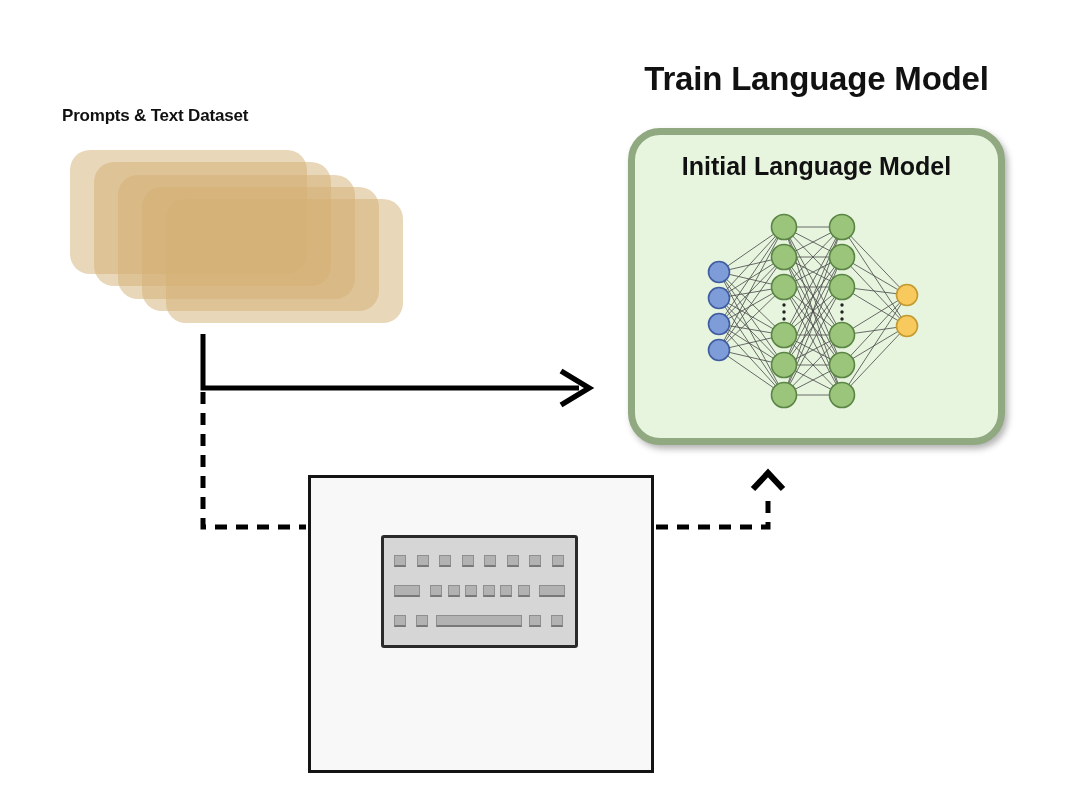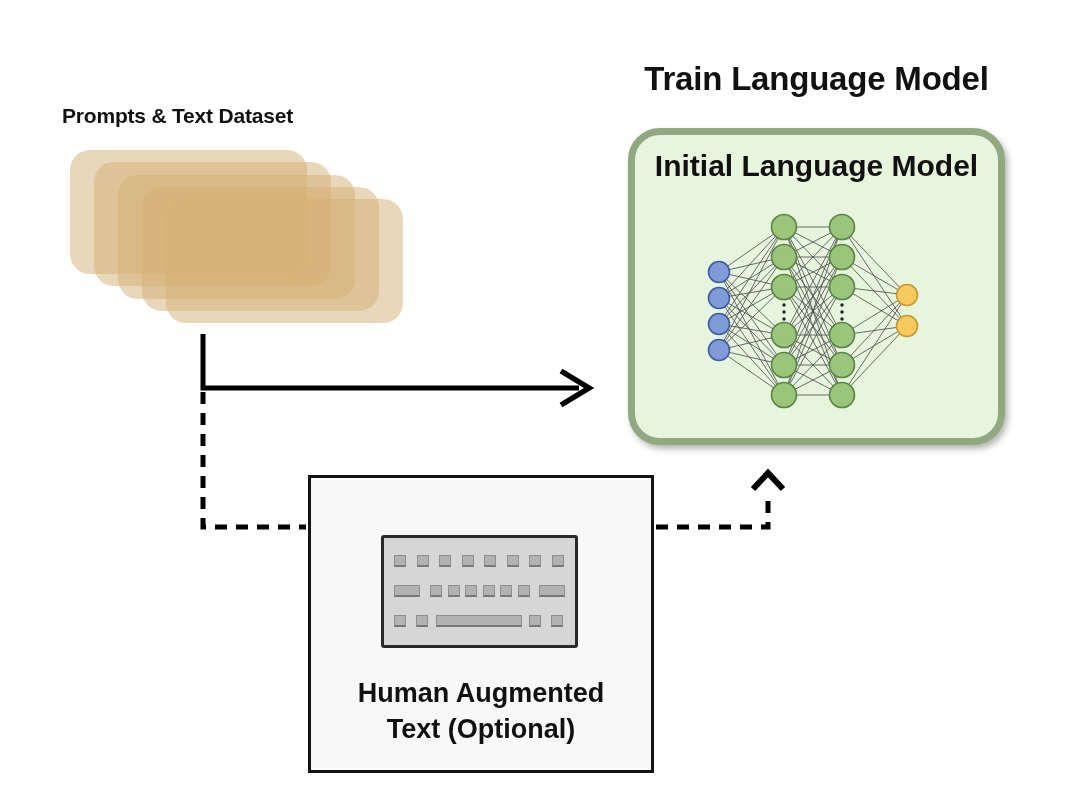--- a/index.html
+++ b/index.html
@@ -1,37 +1,37 @@
 <!DOCTYPE html>
 <html style="--text: #111111; --arrow: #000000; --card-fill: #d3af73; --model-box-fill: #e7f5df; --model-box-border: #90a981; --human-box-fill: #f8f8f8; --human-box-border: #141414; --keyboard-fill: #d6d6d6; --keyboard-border: #2a2a2a; --key-fill: #b2b2b2; --node-input-fill: #7e9cd8; --node-input-border: #3f5da0; --node-hidden-fill: #9cc57c; --node-hidden-border: #5a8544; --node-output-fill: #f8ca5d; --node-output-border: #c39b31; --edge: #4a4a4a; --ellipsis-dot: #222222;"><head>
 <meta charset="utf-8">
 <style>
   html,body{margin:0;padding:0;background:#fff;}
   .stage{
     position:relative;width:1080px;height:807px;background:#fff;overflow:hidden;
     font-family:"Liberation Sans", sans-serif;color:var(--text,#111);
   }
   .title{position:absolute;font-weight:700;letter-spacing:-0.2px;color:var(--text);}
-  .prompts-title{left:62px;top:100px;font-size:21px;line-height:32px;}
+  .prompts-title{left:62px;top:100px;font-size:17px;line-height:32px;}
   .train-title{left:628px;top:64px;width:377px;text-align:center;font-size:33px;line-height:30px;}
 
   .card-stack{position:absolute;left:0;top:0;}
   .card{
     position:absolute;width:237px;height:124px;border-radius:20px;
   }
 
   .model-box{
     position:absolute;left:628px;top:128px;width:377px;height:317px;
     box-sizing:border-box;border:7px solid var(--model-box-border);
     background:var(--model-box-fill);border-radius:32px;
     box-shadow:3px 4px 6px rgba(90,90,90,0.45);
   }
   .model-box-title{
     position:absolute;top:15px;left:0;right:0;text-align:center;
-    font-size:30px;line-height:32px;font-weight:700;color:var(--text);
+    font-size:25px;line-height:32px;font-weight:700;color:var(--text);
   }
 
   .human-box{
     position:absolute;left:308px;top:475px;width:346px;height:298px;
     box-sizing:border-box;border:3px solid var(--human-box-border);
     background:var(--human-box-fill);
   }
   .human-label{
     position:absolute;top:197px;left:20px;right:20px;text-align:center;
     font-size:27px;line-height:36px;font-weight:700;color:var(--text);
@@ -90,21 +90,20 @@
         <div class="key" style="left: 98.5px; top: 47px; width: 12px;"></div>
         <div class="key" style="left: 116px; top: 47px; width: 12px;"></div>
         <div class="key" style="left: 133.5px; top: 47px; width: 12px;"></div>
         <div class="key" style="left: 155px; top: 47px; width: 26px;"></div>
         <div class="key" style="left: 10px; top: 77px; width: 12px;"></div>
         <div class="key" style="left: 32px; top: 77px; width: 12px;"></div>
         <div class="key" style="left: 52px; top: 77px; width: 86px;"></div>
         <div class="key" style="left: 145px; top: 77px; width: 12px;"></div>
         <div class="key" style="left: 167px; top: 77px; width: 12px;"></div>
       </div>
-    <div class="human-label">Human Augmented Text (Optional)</div>
   </div>
 
   <svg class="overlay" width="1080" height="807" viewBox="0 0 1080 807">
     <g>
       <path class="arrow" d="M 203 334 L 203 388 L 579 388"></path>
       <path class="chevron" d="M 561 371 L 589 388 L 561 405"></path>
       <path class="arrow arrow-dashed" d="M 203 392 L 203 527 L 306 527"></path>
       <path class="arrow arrow-dashed" d="M 656 527 L 768 527 L 768 496"></path>
       <path class="chevron chevron-up" d="M 753 489 L 768 473 L 783 489"></path>
     </g>

